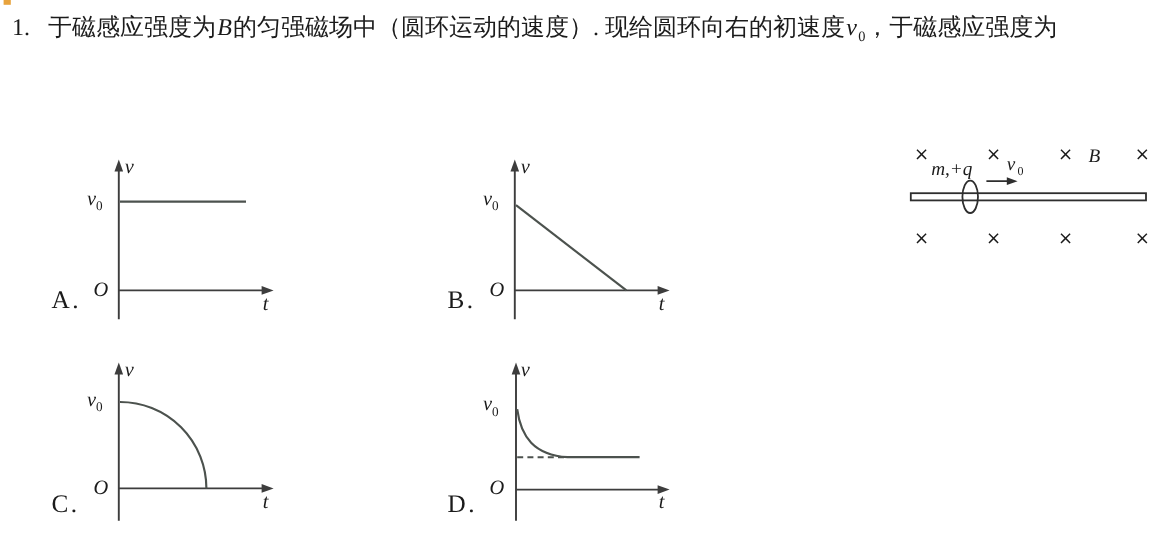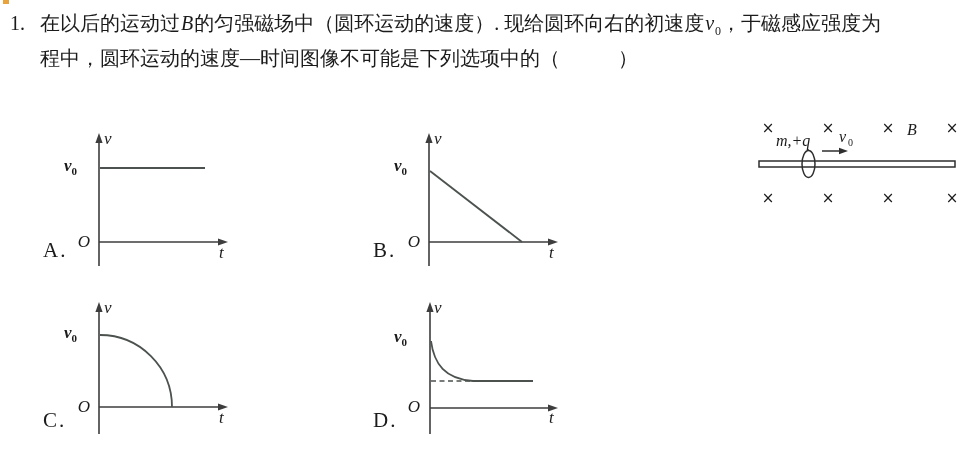--- a/index.html
+++ b/index.html
@@ -19,21 +19,21 @@
   .paren-gap{display:inline-block;width:58px;}
   
   .graph{position:absolute;width:200px;height:150px;}
   .gsvg{position:absolute;left:0;top:0;}
   .axis{stroke:#3d3d3d;stroke-width:1.6;fill:none;}
   .ah{fill:#3d3d3d;stroke:none;}
   .curve{stroke:#4c524e;stroke-width:1.8;fill:none;}
   .dash{stroke:#4c524e;stroke-width:1.6;fill:none;stroke-dasharray:5 3.5;}
   .glabel{position:absolute;font-style:italic;font-size:17px;line-height:1;}
   .v-label{left:66px;top:4px;}
-  .v0-label{left:26px;top:31px;width:30px;text-align:left;font-weight:bold;}
+  .v0-label{left:26px;top:31px;width:30px;text-align:center;}
   .graph-c .v0-label{top:33px;}
   .graph-d .v0-label{top:37px;}
   .v0-label sub{font-size:11px;font-style:normal;line-height:0;}
   .o-label{left:38px;top:107px;width:16px;text-align:center;}
   .t-label{left:181px;top:118px;}
   .opt-letter{position:absolute;left:5px;top:112px;font-size:21px;font-style:normal;letter-spacing:2px;}
   .graph-c .opt-letter,.graph-d .opt-letter{top:117px;}
   
   .fdiagram{position:absolute;left:750px;top:112px;width:225px;height:100px;}
   .fdiagram text{fill:#1b1b1b;}
@@ -44,22 +44,21 @@
 </style>
 </head>
 <body>
 
 <div class="page">
   <div class="artifact"></div>
 
   <span class="qnum">1.</span>
 
   <div class="problem">
-    <div class="pline"><span>在以后的运动过</span><span class="var">B</span><span>的匀强磁场中（圆环运动的速度）. 现给圆环向右的初速度</span><span class="var">v</span><sub>0</sub><span>，于磁感应强度为</span></div>
-    <div class="pline"><span>程中，圆环运动的速度—时间图像不可能是下列选项中的（</span><span class="paren-gap"></span><span>）</span></div>
+    <div class="pline"><span>于磁感应强度为</span><span class="var">B</span><span>的匀强磁场中（圆环运动的速度）. 现给圆环向右的初速度</span><span class="var">v</span><sub>0</sub><span>，于磁感应强度为</span></div>
   </div>
 
   <div class="graph graph-a" style="left:38px;top:126px;">
     <svg class="gsvg" width="200" height="150" viewBox="0 0 200 150">
       <line class="axis" x1="61" y1="14" x2="61" y2="140"></line>
       <polygon class="ah" points="61,7 57.4,17 64.6,17"></polygon>
       <line class="axis" x1="61" y1="116" x2="184" y2="116"></line>
       <polygon class="ah" points="190,116 180,112.4 180,119.6"></polygon>
       <line class="curve" x1="62" y1="42" x2="167" y2="42"></line>
     </svg>

